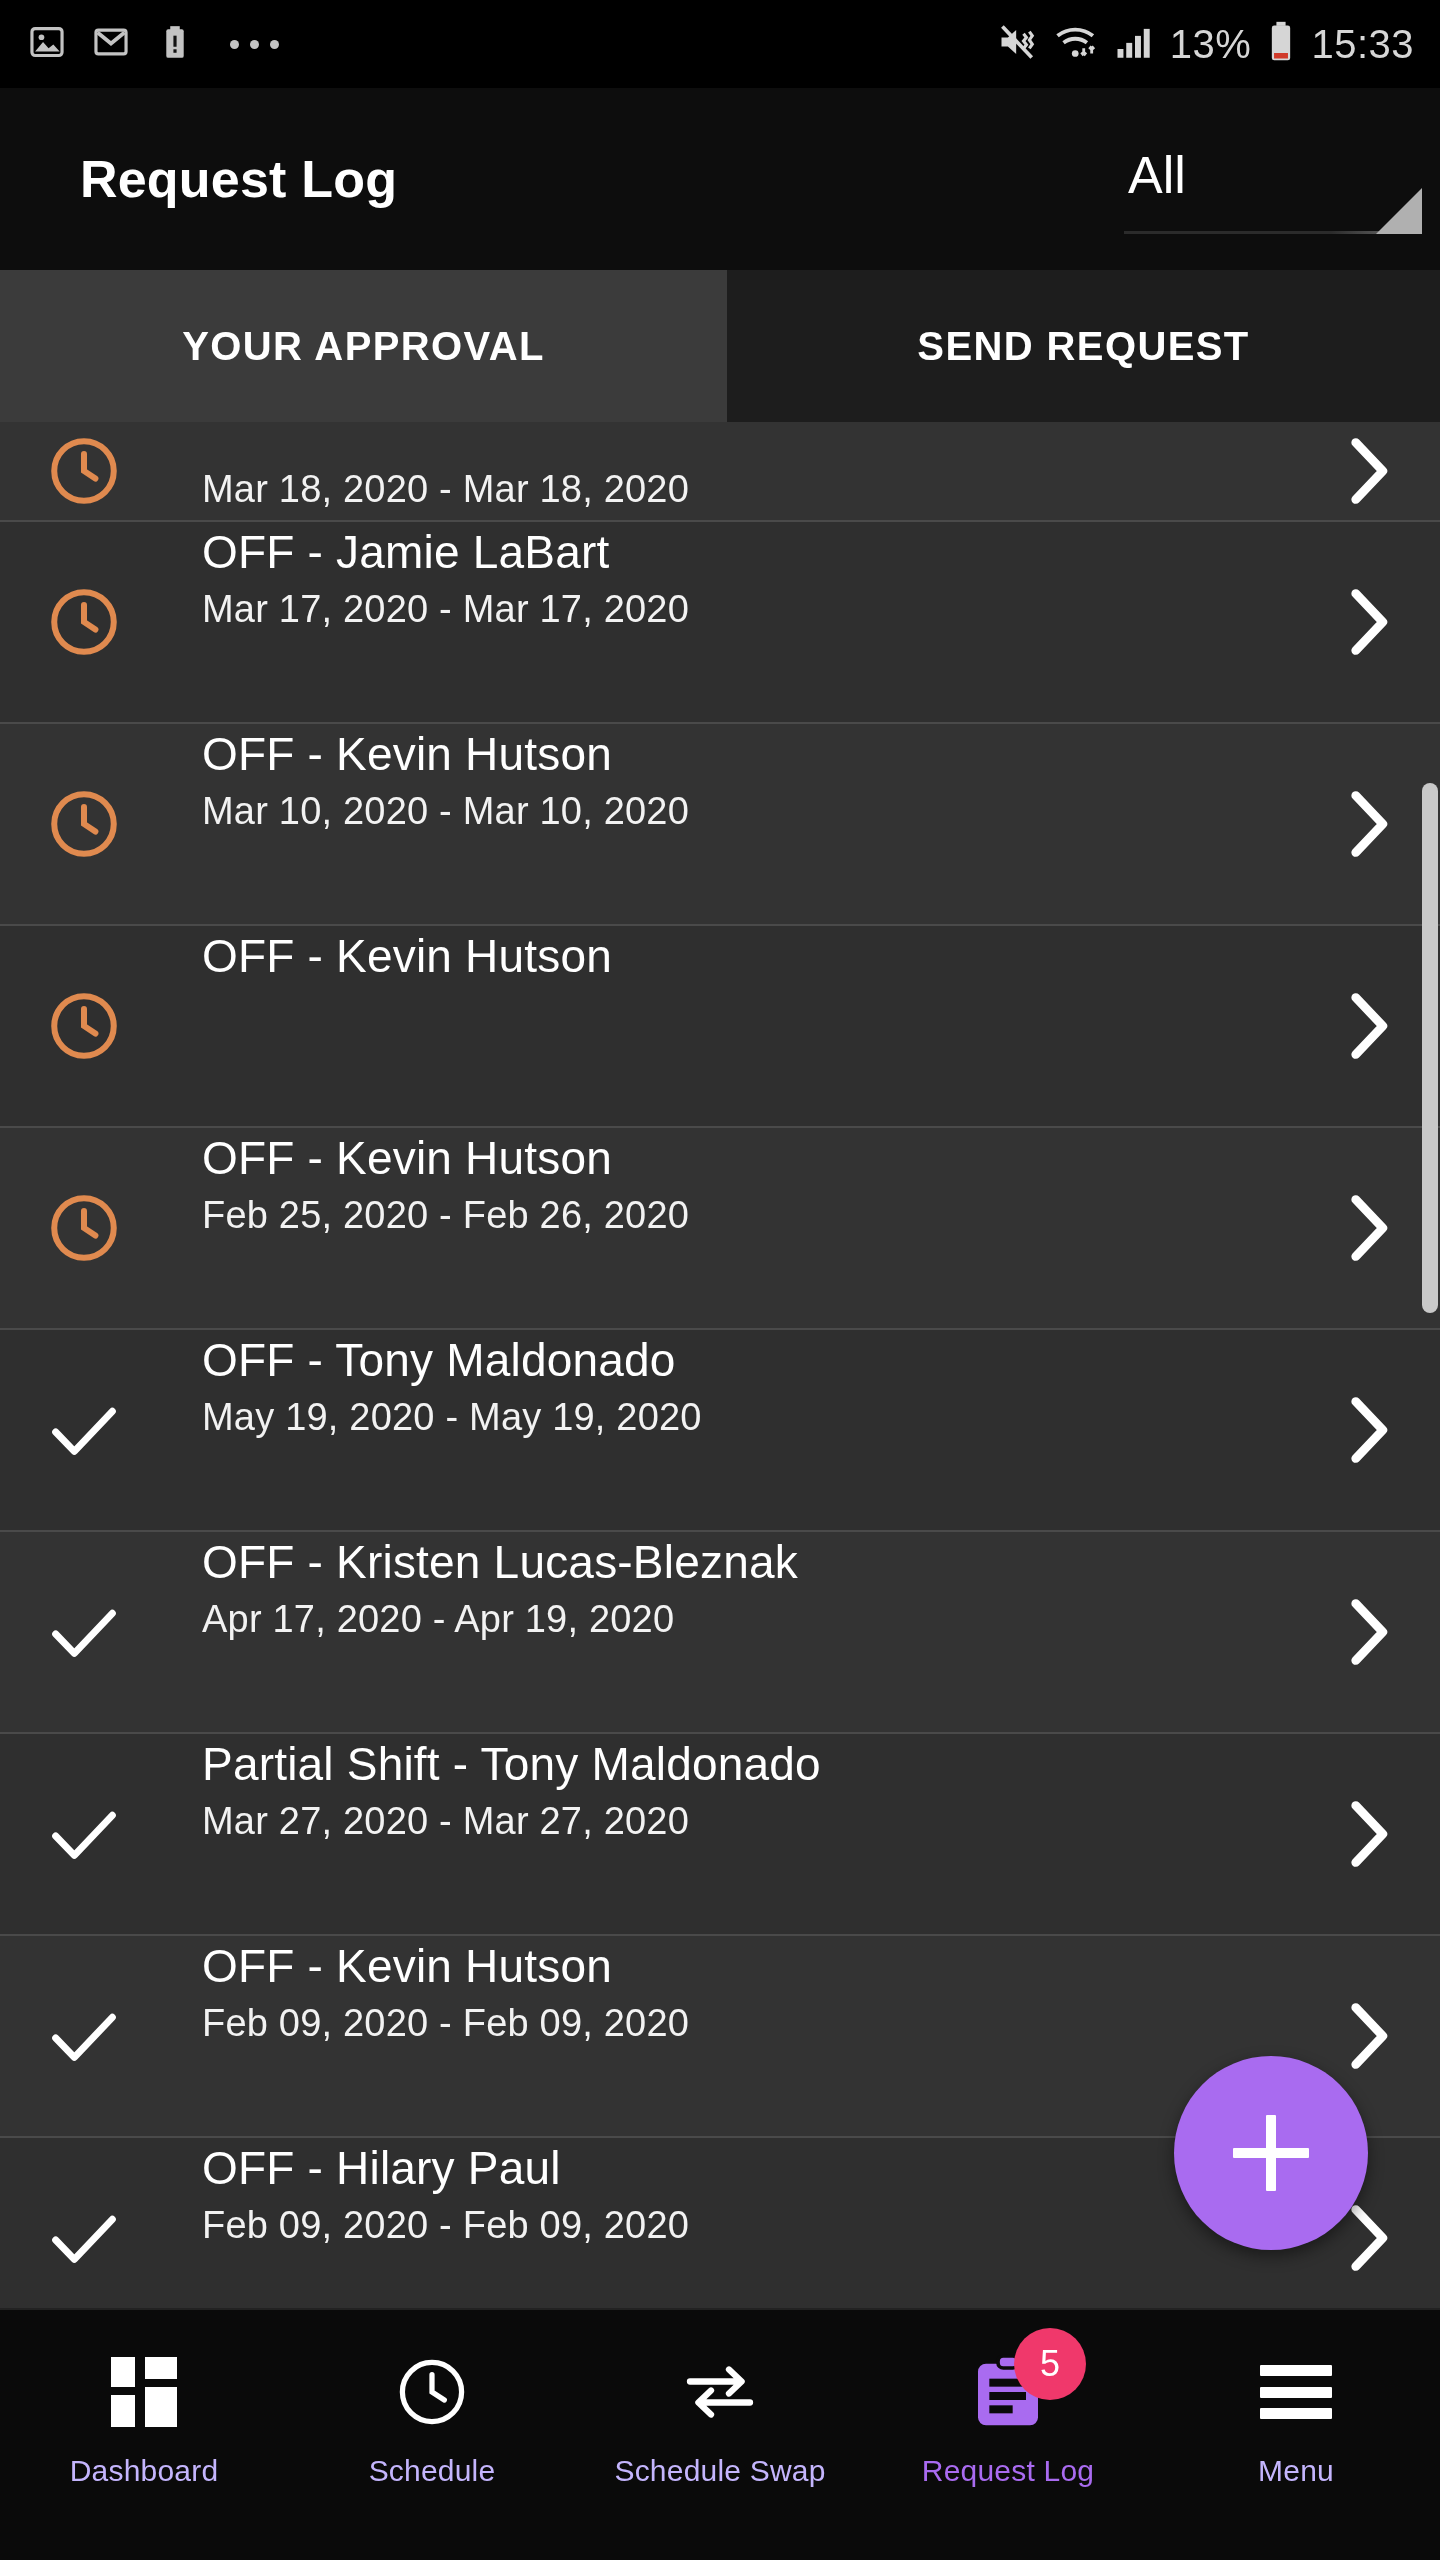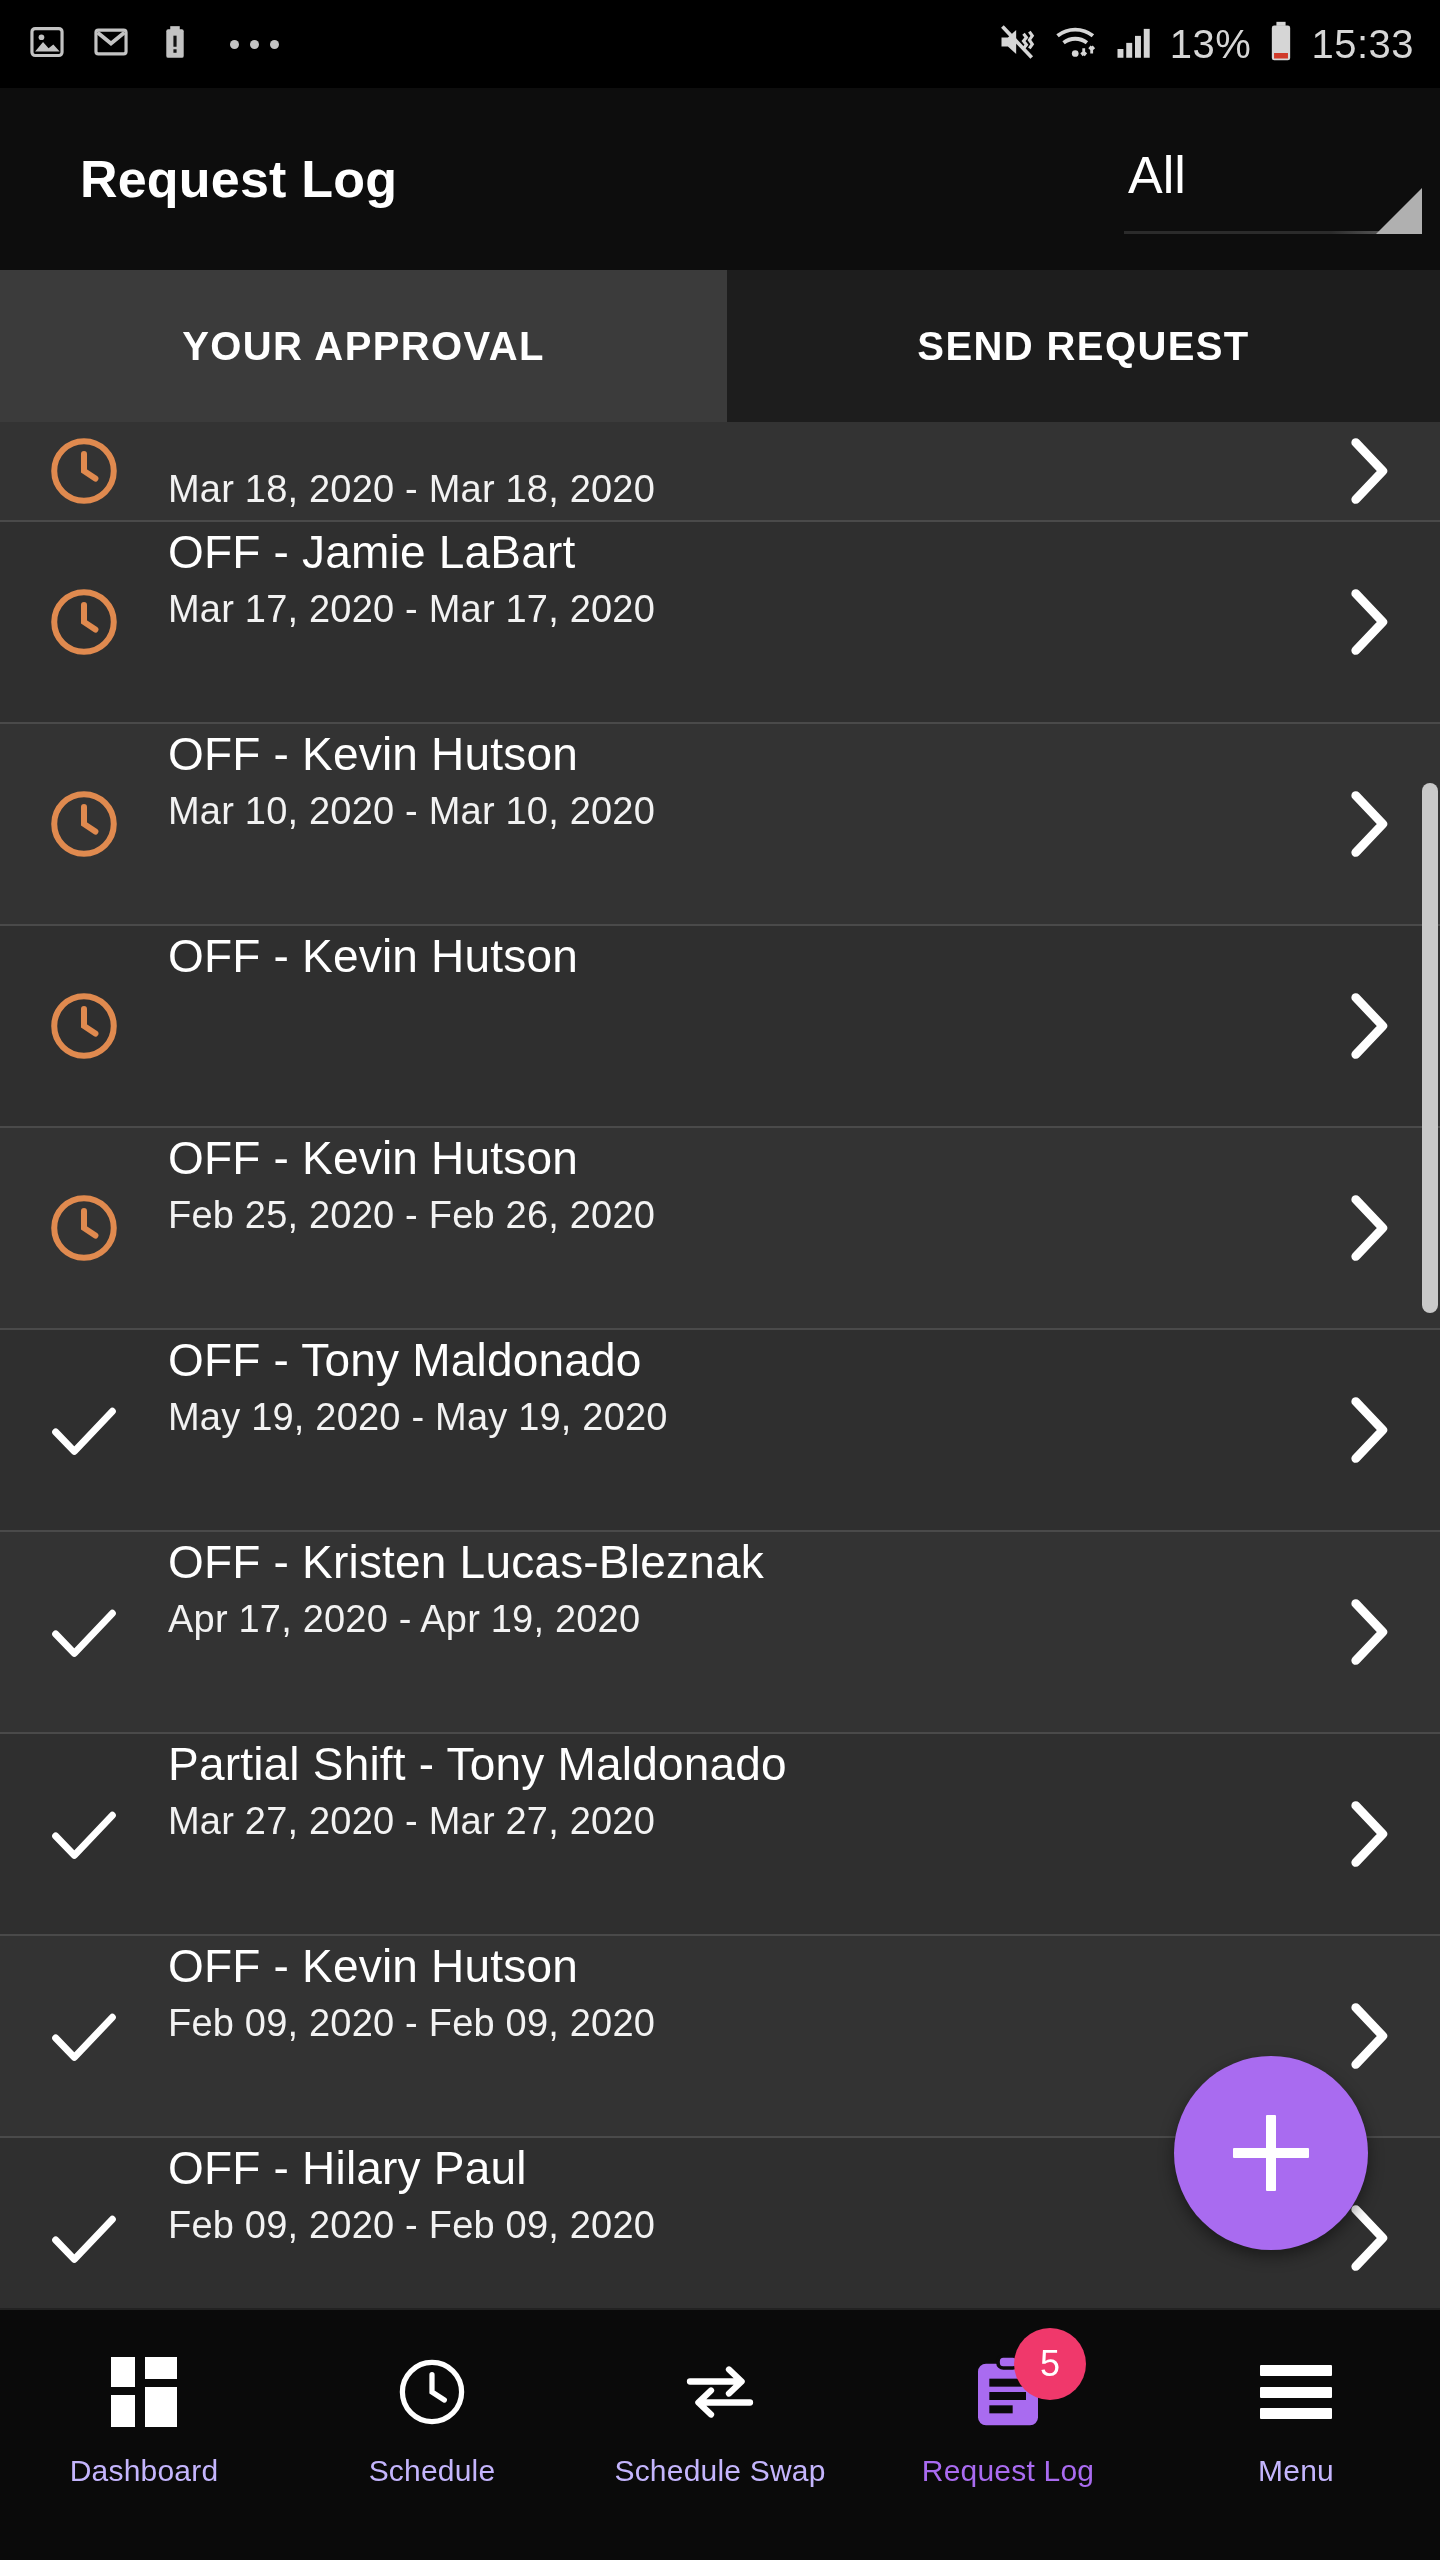--- a/index.html
+++ b/index.html
@@ -79,21 +79,21 @@
   .row.alt2 { background: #2f2f2f; }
   .row.clipped { height: 100px; align-items: flex-end; }
 
   .row-icon {
     width: 168px; min-width: 168px; height: 100%;
     display: flex; align-items: center; justify-content: center;
   }
   .clock-svg { display: block; }
   .check-svg { display: block; }
 
-  .row-body { flex: 1; display: flex; flex-direction: column; justify-content: center; }
+  .row-body { flex: 1; display: flex; flex-direction: column; justify-content: center; margin-left: 34px; }
   .row-title {
     color: #ffffff; font-size: 46px; font-weight: normal;
     line-height: 60px; letter-spacing: 0.2px;
   }
   .row-dates {
     color: #f2f2f2; font-size: 38px; line-height: 54px; letter-spacing: 0.2px;
   }
   .row-chevron {
     width: 140px; min-width: 140px; height: 100%;
     display: flex; align-items: center; justify-content: center;

